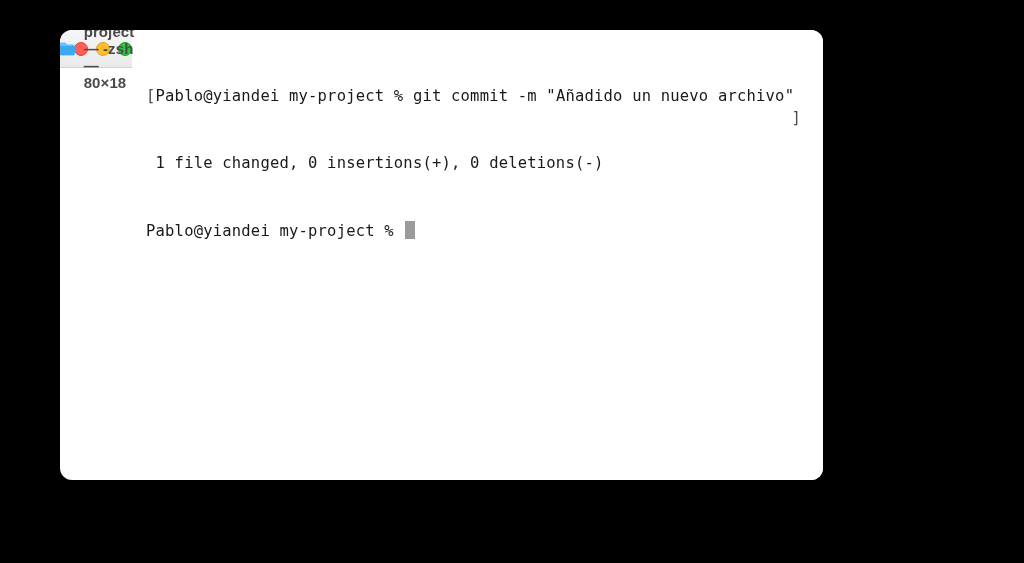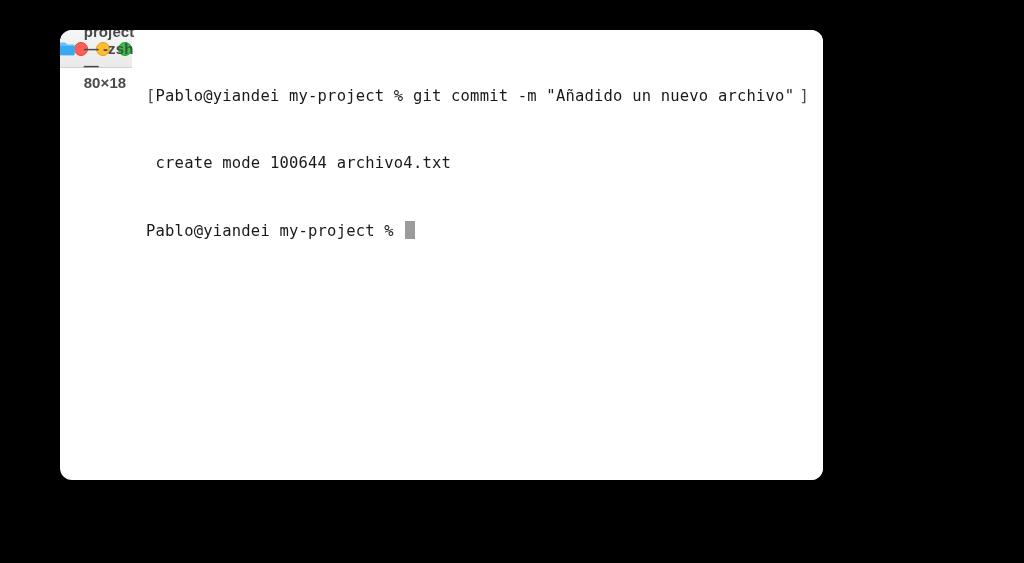--- a/index.html
+++ b/index.html
@@ -57,21 +57,21 @@
     color: #4a4a4a;
     font-family: -apple-system, BlinkMacSystemFont, "Helvetica Neue", Arial, sans-serif;
     font-size: 15px;
     font-weight: 600;
     letter-spacing: 0.1px;
   }
   .folder-icon svg { display: block; }
   .terminal-body {
     flex: 1 1 auto;
     background: #ffffff;
-    padding: 10px 14px 14px 14px;
+    padding: 10px 22px 14px 14px;
     font-size: 15.5px;
     line-height: 1.45;
     color: #1a1a1a;
     white-space: pre;
     font-feature-settings: "liga" 0;
     letter-spacing: 0.2px;
     overflow: hidden;
   }
   .line { white-space: pre; }
   .prompt-open  { color: #4a4a4a; }
@@ -102,17 +102,17 @@
           <path d="M1.5 2.2 C1.5 1.3 2.2 0.6 3.1 0.6 L6.6 0.6 C7.1 0.6 7.5 0.8 7.8 1.1 L8.6 2.0 C8.9 2.3 9.3 2.5 9.8 2.5 L15 2.5 C15.9 2.5 16.6 3.2 16.6 4.1 L16.6 11.7 C16.6 12.6 15.9 13.3 15 13.3 L3.1 13.3 C2.2 13.3 1.5 12.6 1.5 11.7 Z" fill="#63c2ff"></path>
           <path d="M1.5 4.1 L16.6 4.1 L16.6 11.7 C16.6 12.6 15.9 13.3 15 13.3 L3.1 13.3 C2.2 13.3 1.5 12.6 1.5 11.7 Z" fill="#3aa9f0"></path>
         </svg>
       </span>
       <span class="title-text">my-project — -zsh — 80×18</span>
     </div>
   </div>
 
   <div class="terminal-body">
     <div class="line"><span class="prompt-open">[</span><span>Pablo@yiandei my-project % </span><span>git commit -m "Añadido un nuevo archivo"</span><span class="prompt-close">]</span></div>
-    <div class="line"> create mode 100644 archivo4.txt</div>
+    <div class="line"> 1 file changed, 0 insertions(+), 0 deletions(-)</div>
     <div class="line"><span>Pablo@yiandei my-project % </span><span class="cursor"></span></div>
   </div>
 
 </div>
 
 </body></html>

